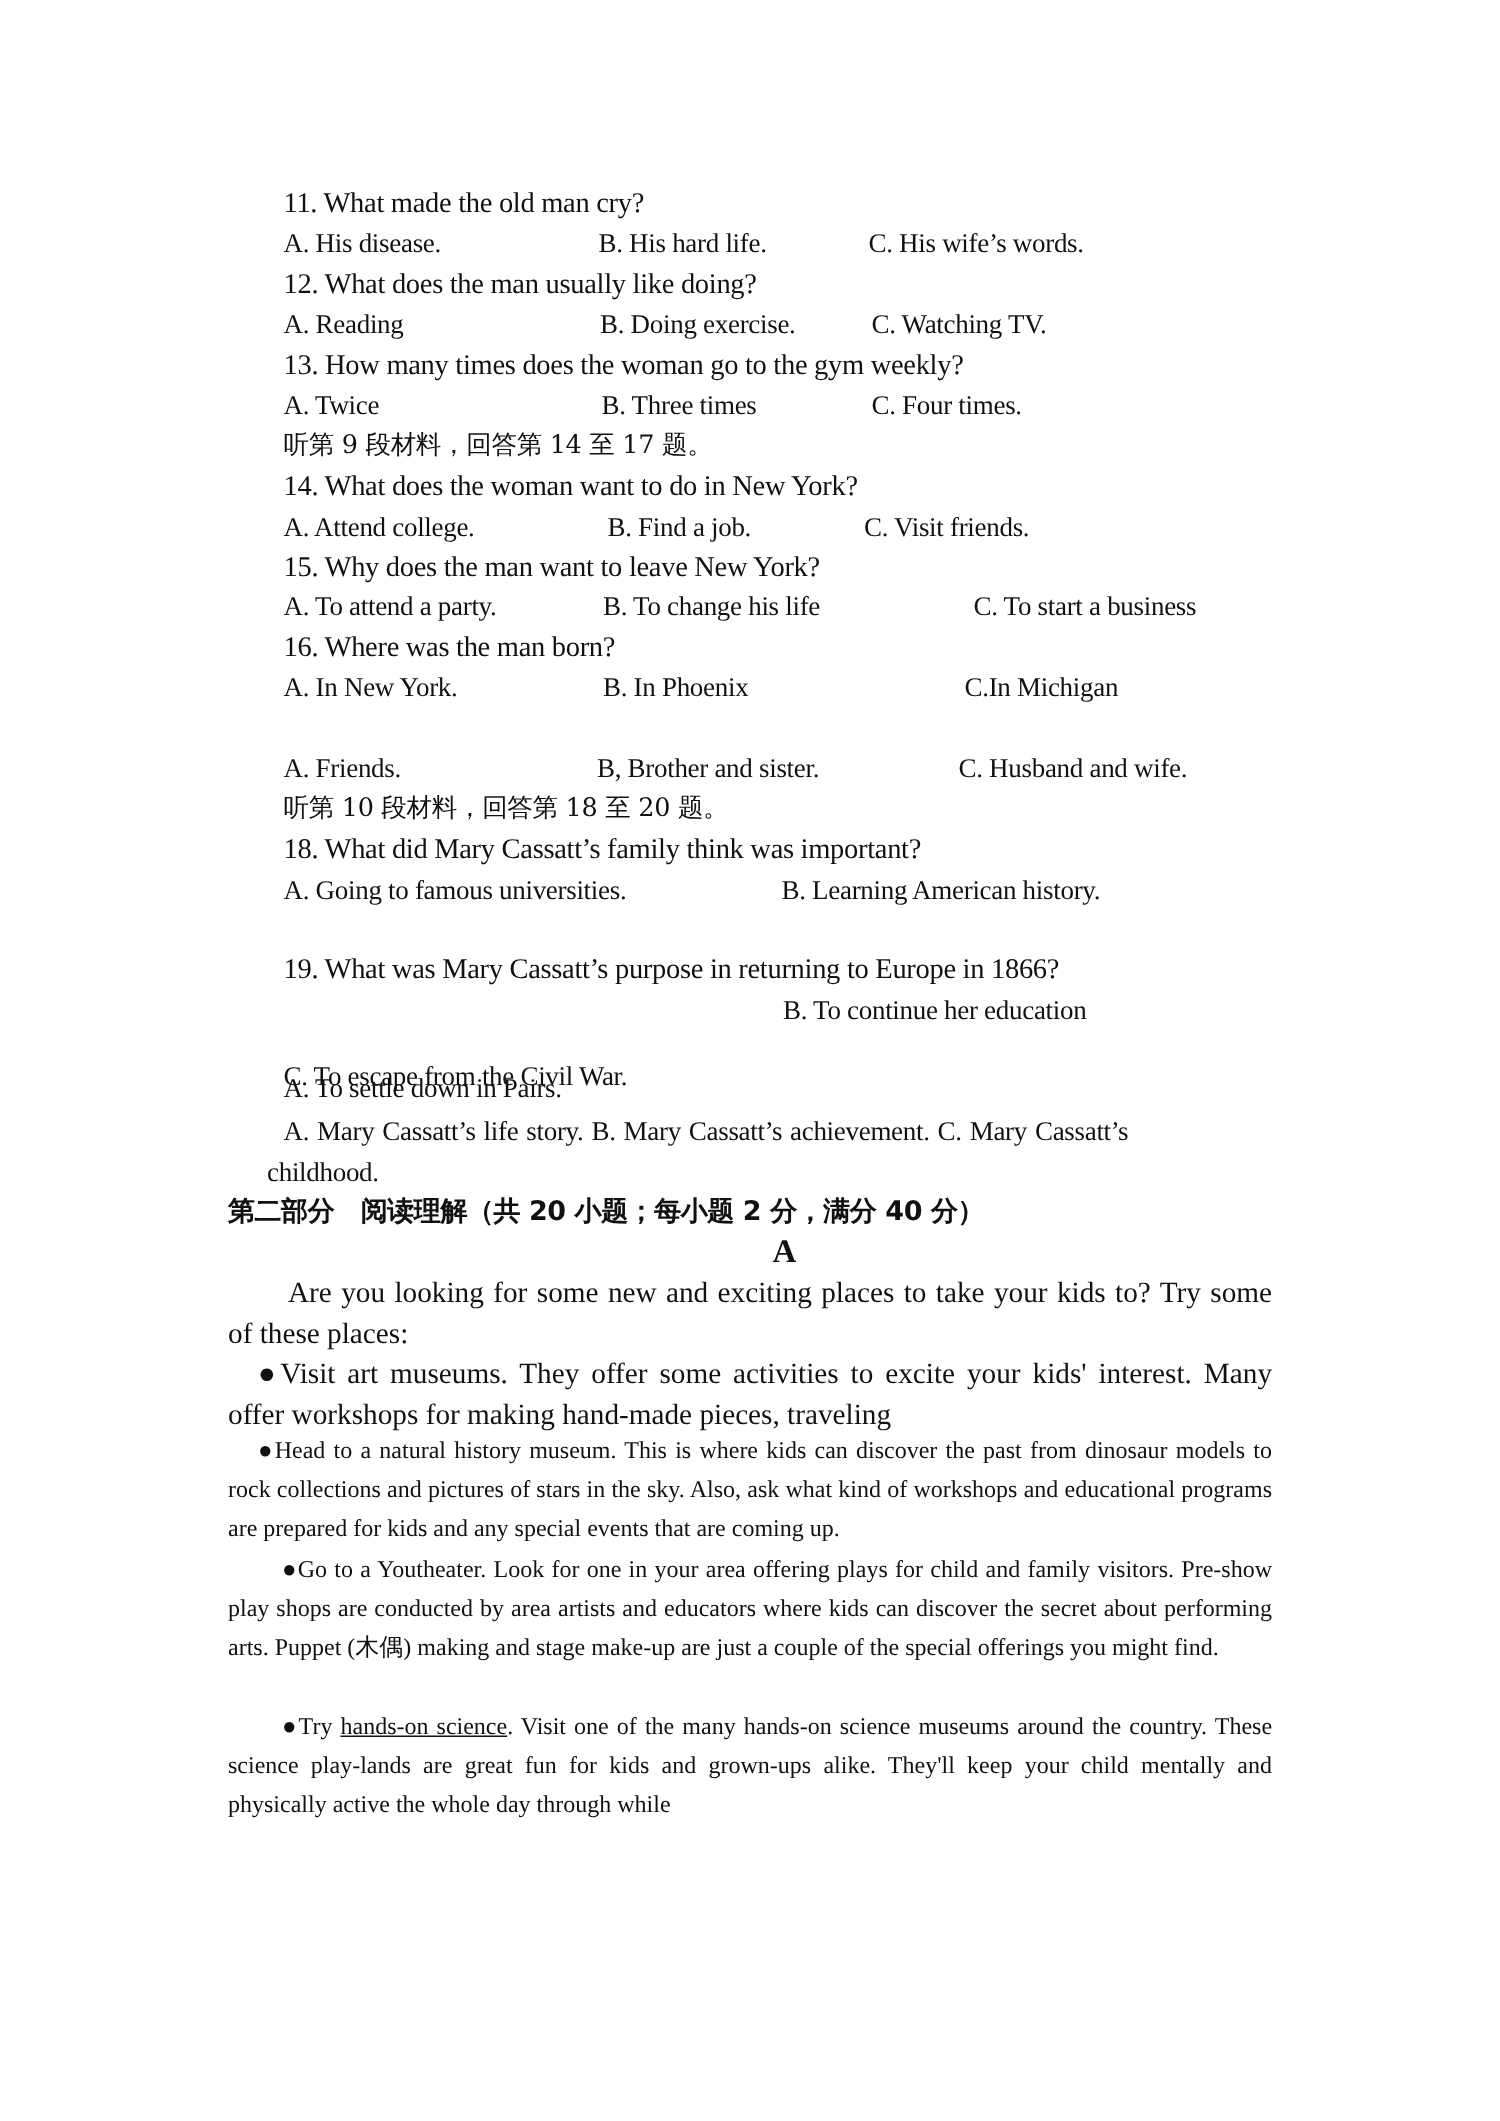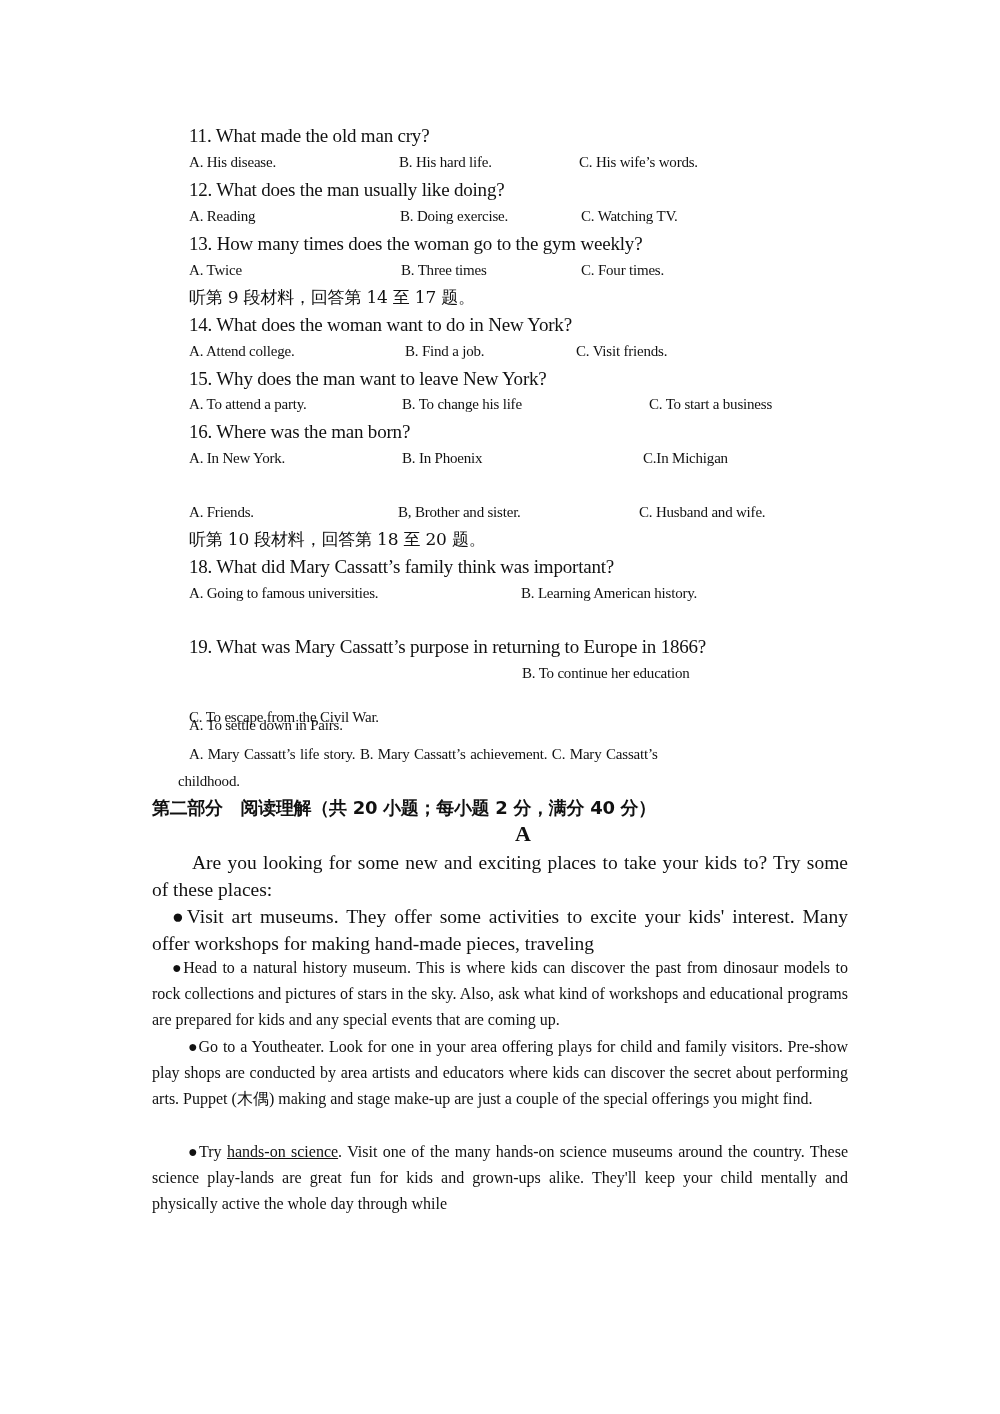--- a/index.html
+++ b/index.html
@@ -1,20 +1,20 @@
 <!DOCTYPE html>
 <html><head>
 <meta charset="utf-8">
 <style>
   html, body { margin: 0; padding: 0; background: #ffffff; }
   body { width: 1000px; height: 1414px; position: relative; overflow: hidden;
          font-family: "Liberation Serif", "DejaVu Serif", serif; color: #111; }
   .page { position: absolute; left: 0; top: 0; width: 902px; height: 1414px; }
   .line { position: absolute; white-space: nowrap; font-size: 19px; line-height: 27px; letter-spacing: -0.2px; }
-  .opt { position: absolute; white-space: nowrap; font-size: 15px; line-height: 27px; letter-spacing: -0.2px; }
+  .opt { position: absolute; white-space: nowrap; font-size: 18px; line-height: 27px; letter-spacing: -0.2px; }
   .zh { font-family: "DejaVu Serif", "Liberation Serif", serif; font-size: 17px; }
   .section-head { position: absolute; left: 152px; top: 794px; font-size: 18px; line-height: 27px; font-weight: bold;
                   font-family: "DejaVu Sans", "Liberation Sans", sans-serif; white-space: nowrap; letter-spacing: -0.3px; }
   .passage-title { position: absolute; left: 0; width: 1000px; top: 820px; text-align: center; font-size: 22px;
                    font-weight: bold; line-height: 28px; padding-left: 46px; box-sizing: border-box; }
   .para { position: absolute; left: 152px; width: 696px; text-align: justify; }
   .para.big { font-size: 19.5px; line-height: 27px; }
   .para.small { font-size: 16px; line-height: 26.2px; }
   .para p { margin: 0; }
   .ind-big { text-indent: 40px; }

